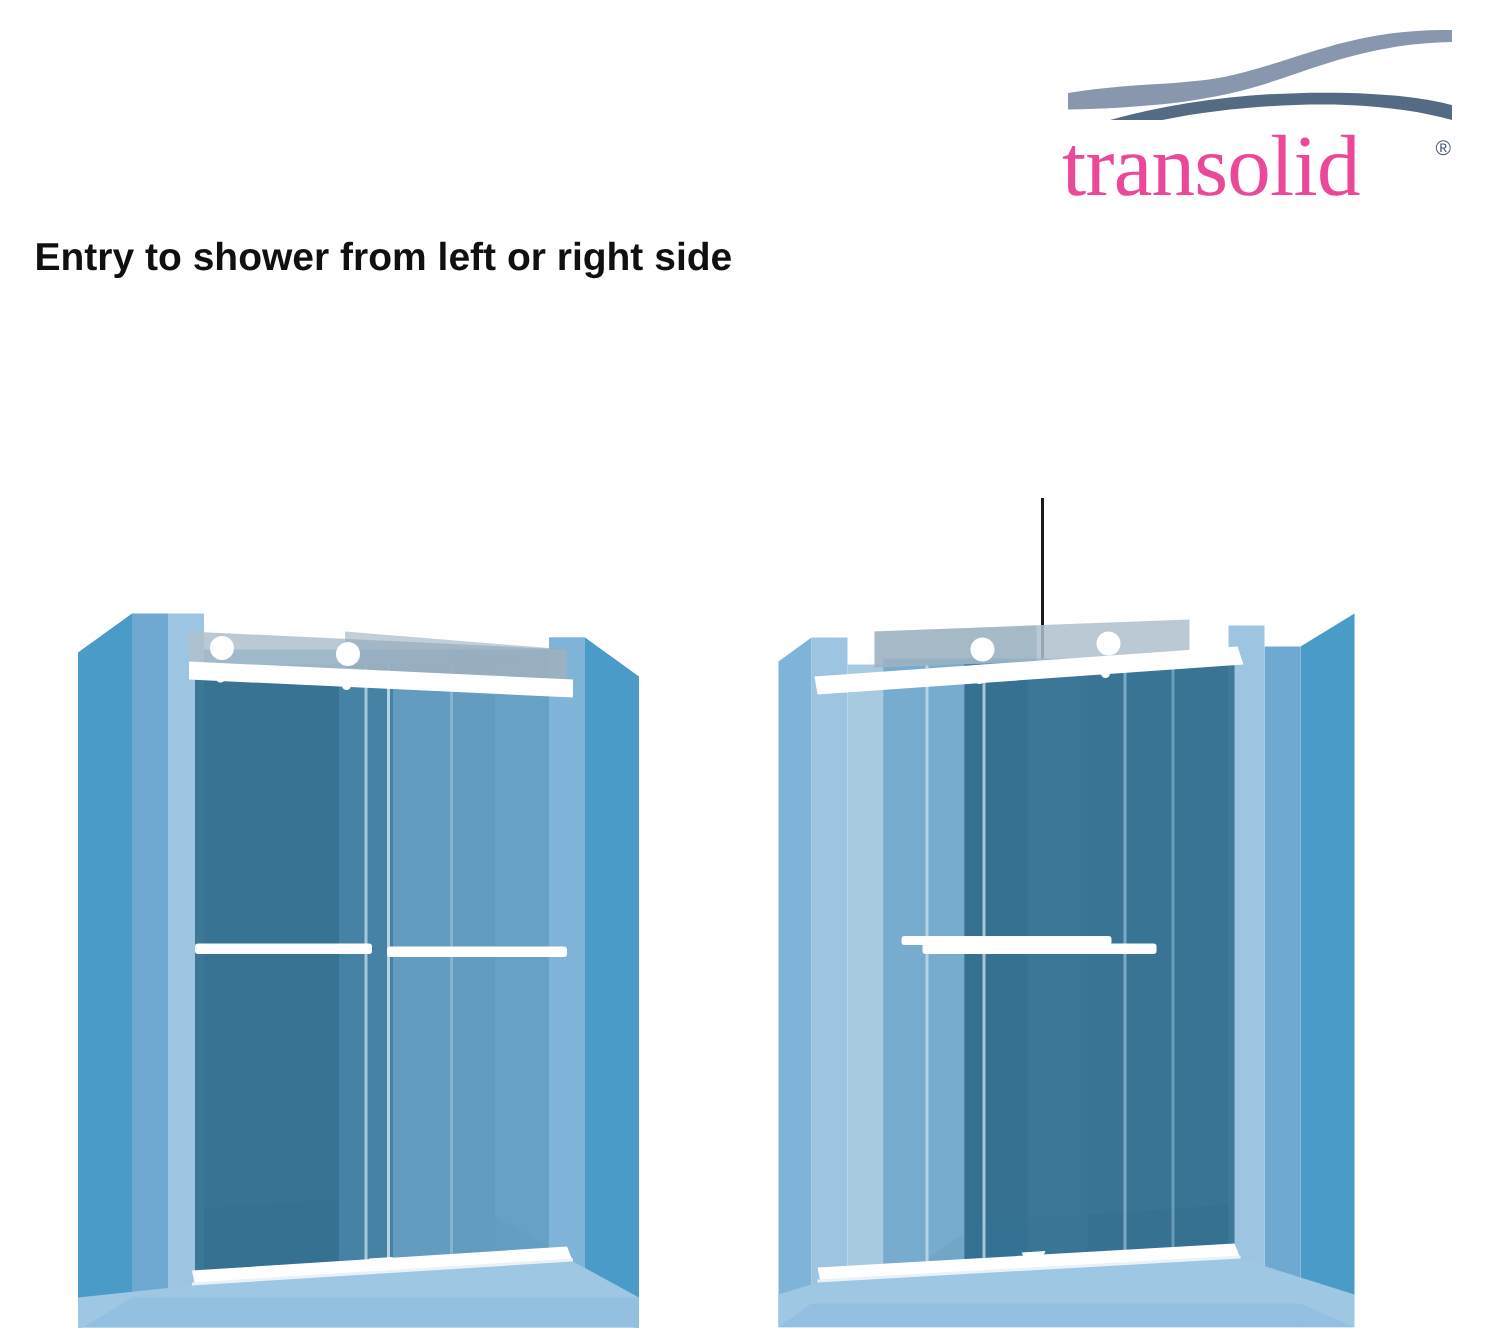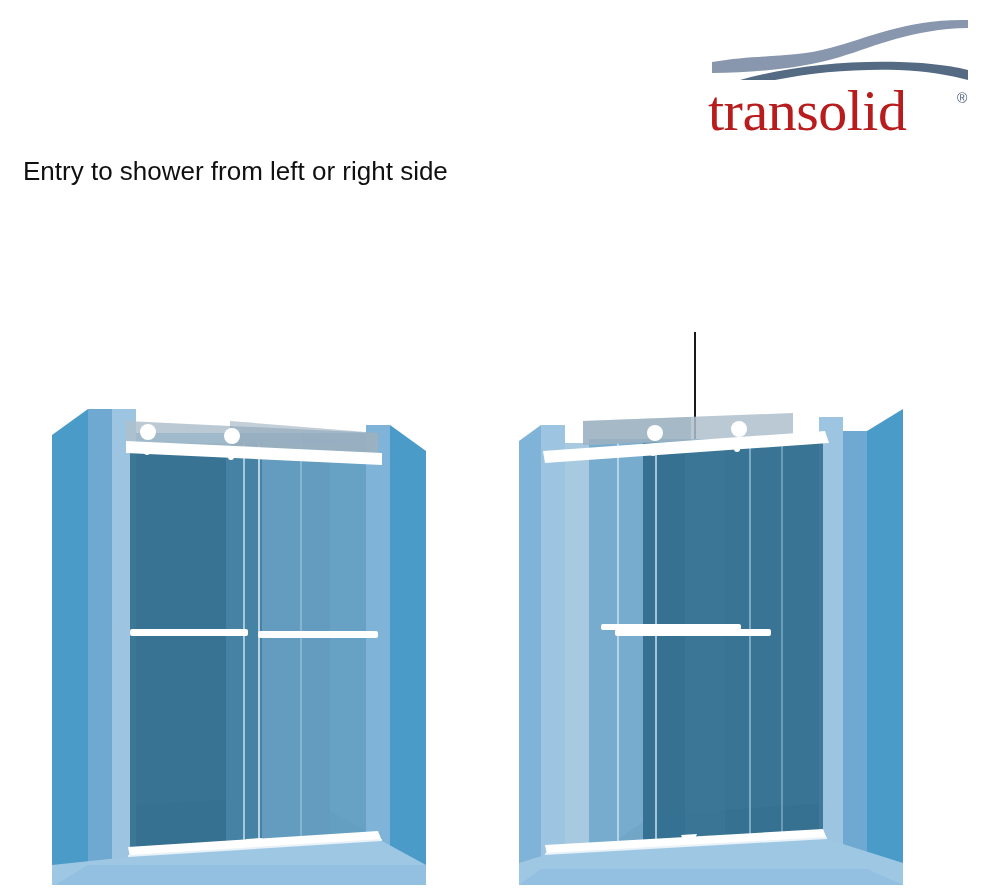--- a/index.html
+++ b/index.html
@@ -32,42 +32,42 @@
     font-weight: 400;
     color: #3a7f8c;
     white-space: pre-line;
   }
   .header-subtitle {
     position: absolute;
     left: 23px;
     top: 155px;
     font-size: 26px;
     line-height: 32px;
-    font-weight: 400;
+    font-weight: 700;
     color: #101010;
   }
 
   
   .logo {
     position: absolute;
     left: 700px;
     top: 18px;
     width: 275px;
     height: 128px;
   }
   .logo-mark { position: absolute; left: 0; top: 0; width: 275px; height: 62px; }
   .logo-word {
     position: absolute;
     left: 8px;
     top: 62px;
     font-family: "Liberation Serif", serif;
     font-size: 58px;
     line-height: 62px;
     letter-spacing: -0.5px;
-    color: #b91c1c;
+    color: #ec4899;
     font-weight: 400;
   }
   .logo-reg {
     position: absolute;
     left: 257px;
     top: 72px;
     font-family: "Liberation Sans", sans-serif;
     font-size: 14px;
     color: #4c5f77;
   }

